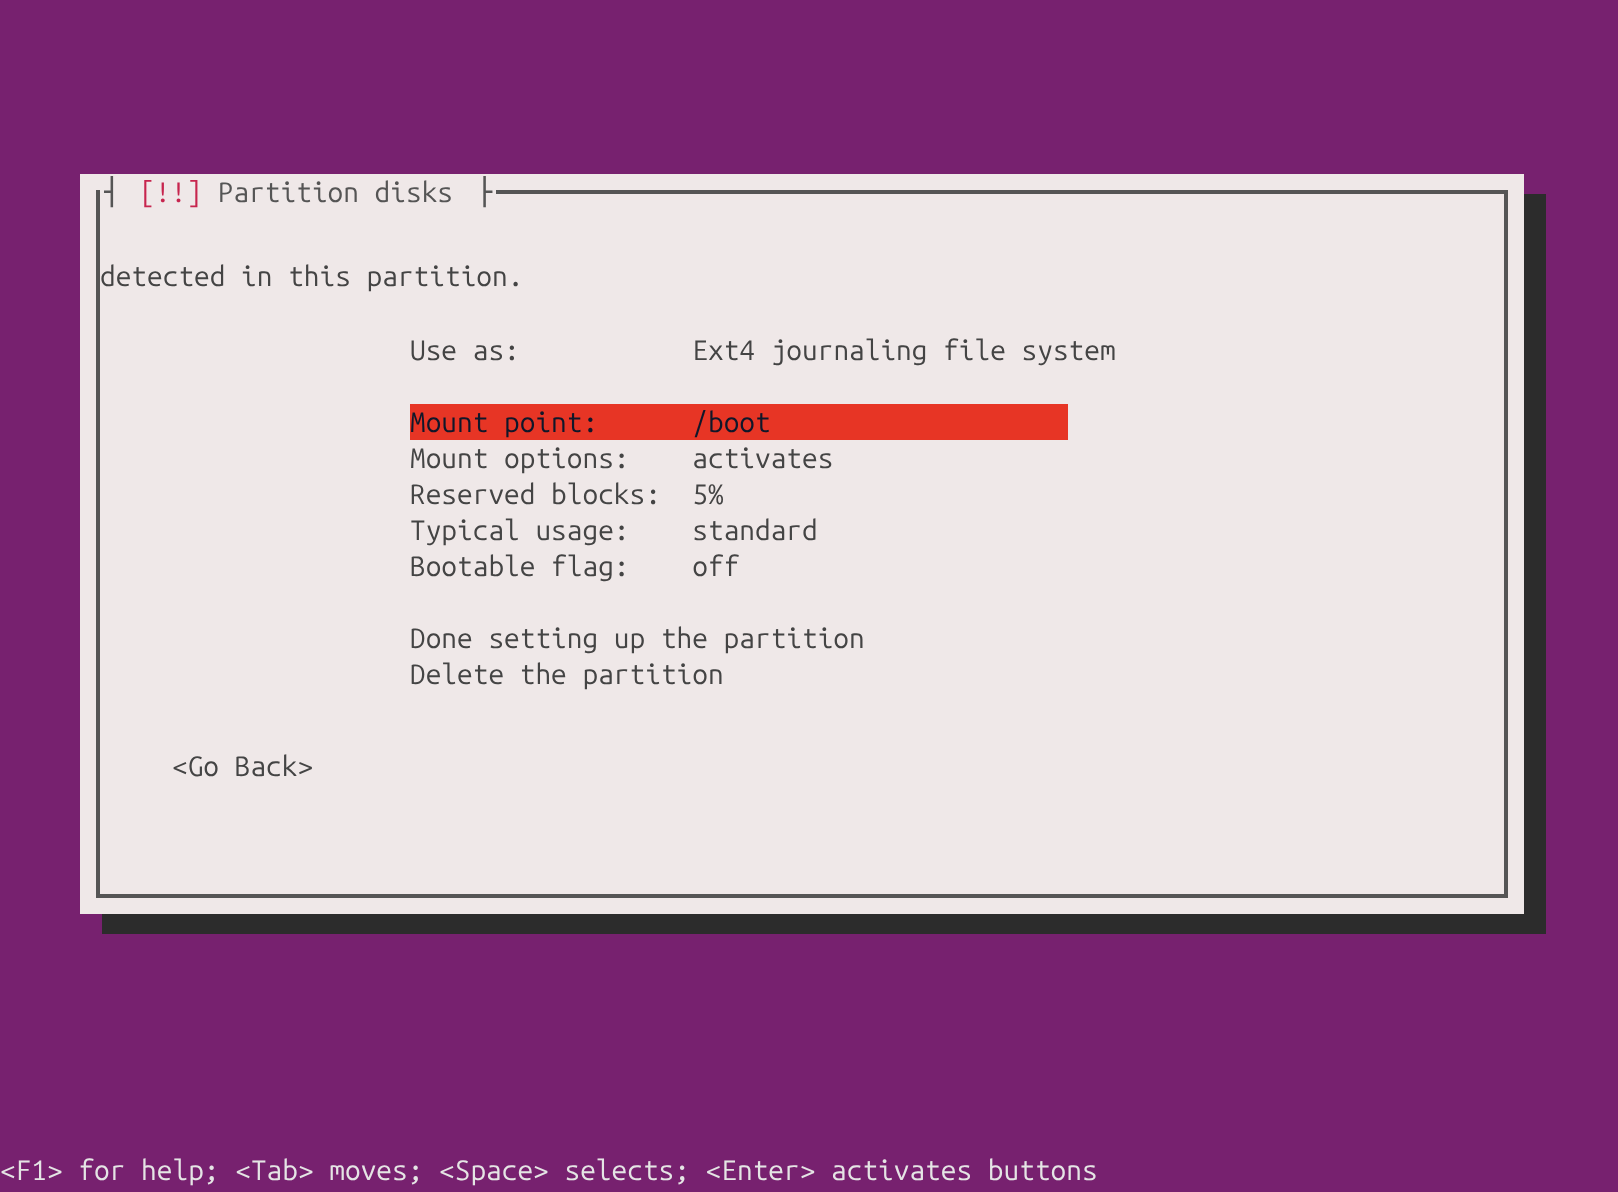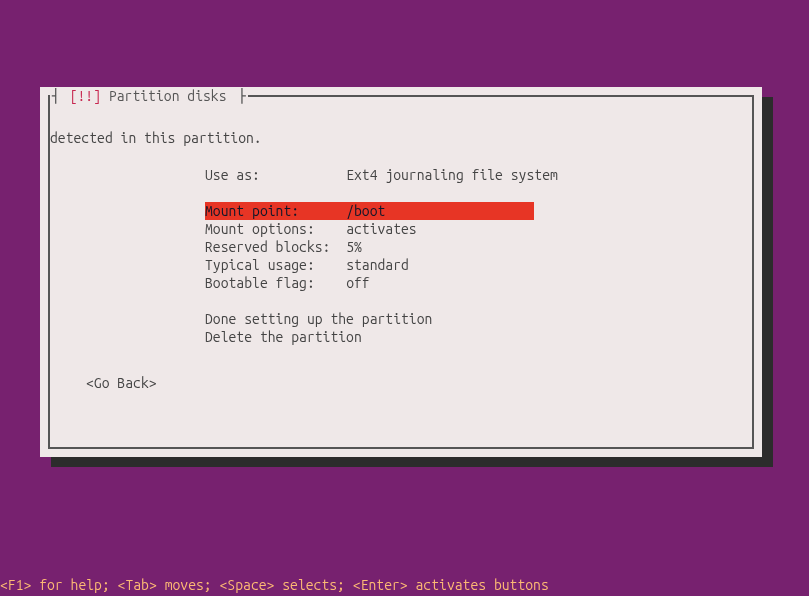--- a/index.html
+++ b/index.html
@@ -86,21 +86,21 @@
       margin-top: 18px;
     }
     .go-back {
       margin-top: 28px;
       margin-left: 36px;
     }
     .help-bar {
       position: absolute;
       left: 0;
       bottom: 2px;
-      color: #fdba74;
+      color: #e5e5e5;
       font-size: 14px;
       white-space: pre;
     }
     .spacer {
       height: 18px;
     }
   </style>
 </head>
 <body>
 

